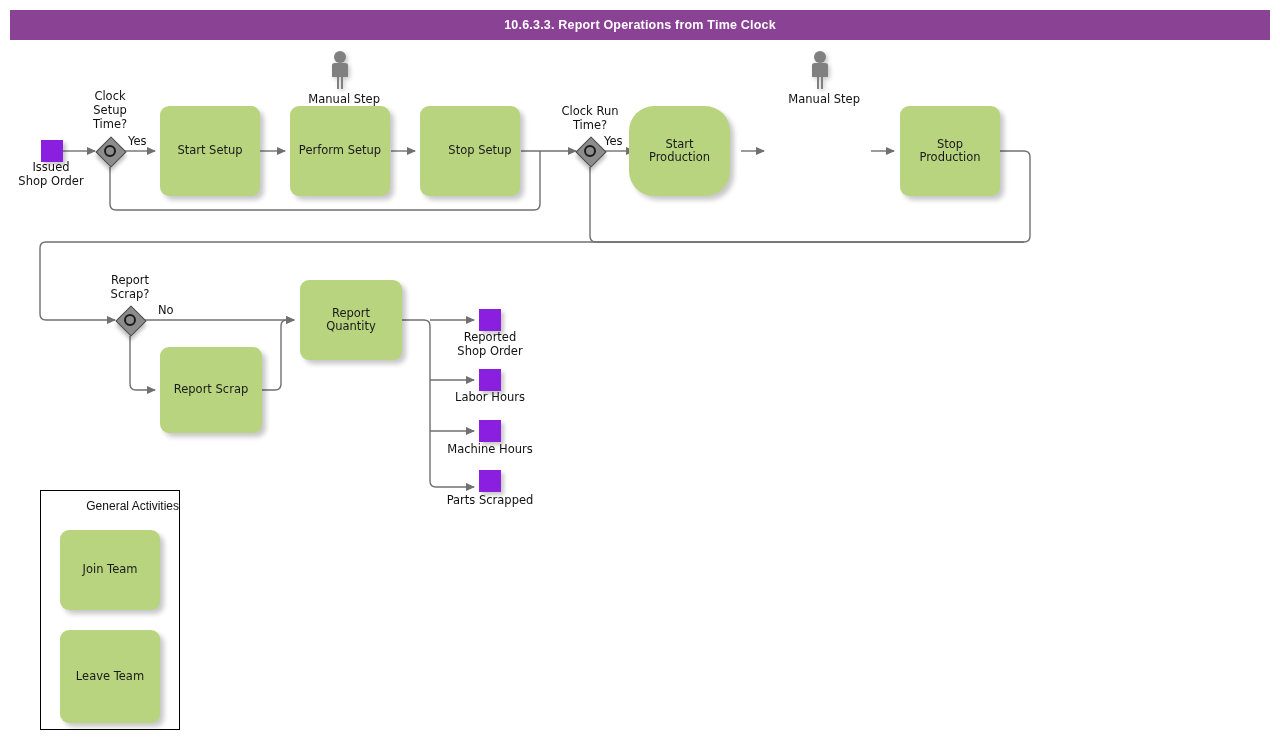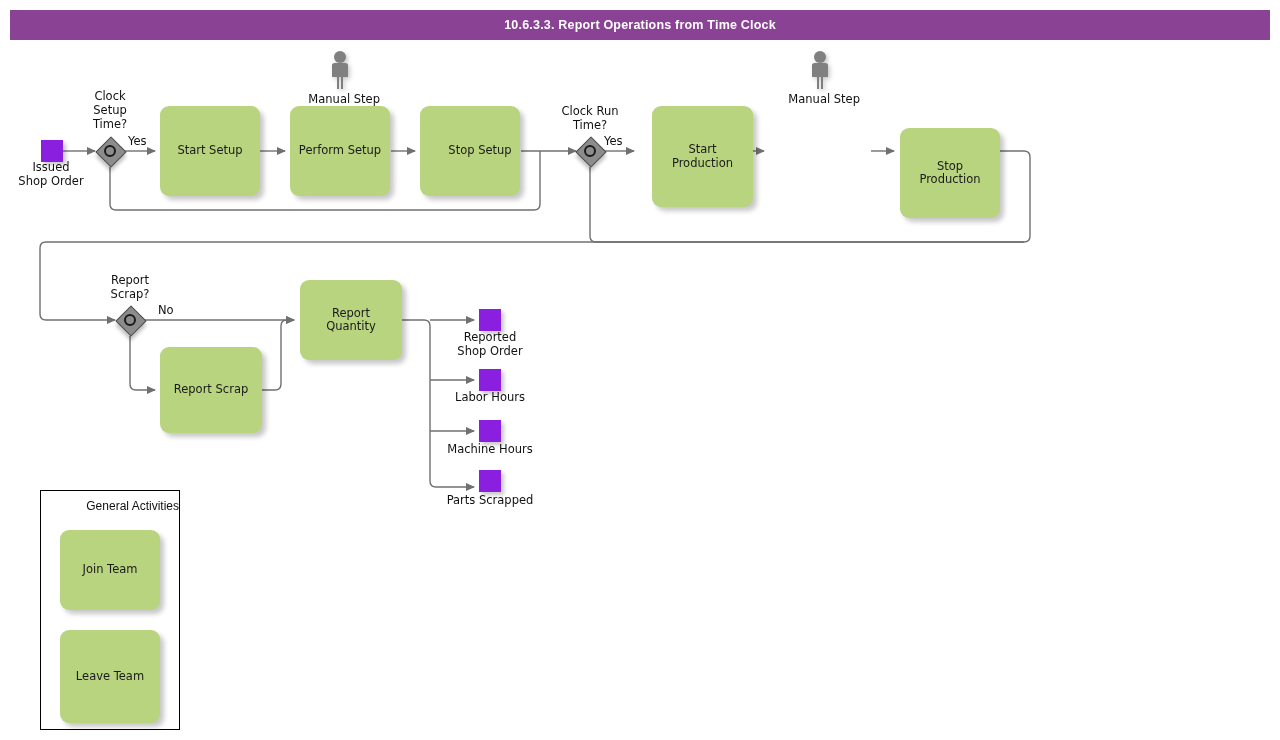--- a/index.html
+++ b/index.html
@@ -240,24 +240,24 @@
   </div>
 
   <div class="gateway" style="left:576px; top:137px;">
     <div class="diamond"></div>
     <div class="ring"></div>
   </div>
   <div class="gateway-label" style="left:540px; top:105px; width:100px;">Clock Run
 Time?</div>
   <div class="flow-label" style="left:604px; top:134px;">Yes</div>
 
-  <div class="task" style="left:652px; top:106px; width:101px; height:101px;">Start Production</div>
-
-
-  <div class="task" style="left:900px; top:106px; width:100px; height:90px;margin-top:22px;">Stop Production</div>
+  <div class="task" style="left:629px; top:106px; width:101px; height:90px;border-radius:25px;">Start Production</div>
+
+
+  <div class="task" style="left:900px; top:106px; width:100px; height:90px;">Stop Production</div>
 
   <div class="annot" style="left:780px; top:50px; width:80px;">
     <div class="person">
       <svg viewBox="0 0 26 40" width="26" height="40" xmlns="http://www.w3.org/2000/svg">
         <circle cx="13" cy="7" r="6" fill="#808080"></circle>
         <path d="M5,15 q0,-2 3,-2 h10 q3,0 3,2 v12 h-5 v12 h-2 v-12 h-2 v12 h-2 v-12 h-5 z" fill="#808080"></path>
       </svg>
     </div>
     <div class="caption">Manual Step</div>
   </div>

